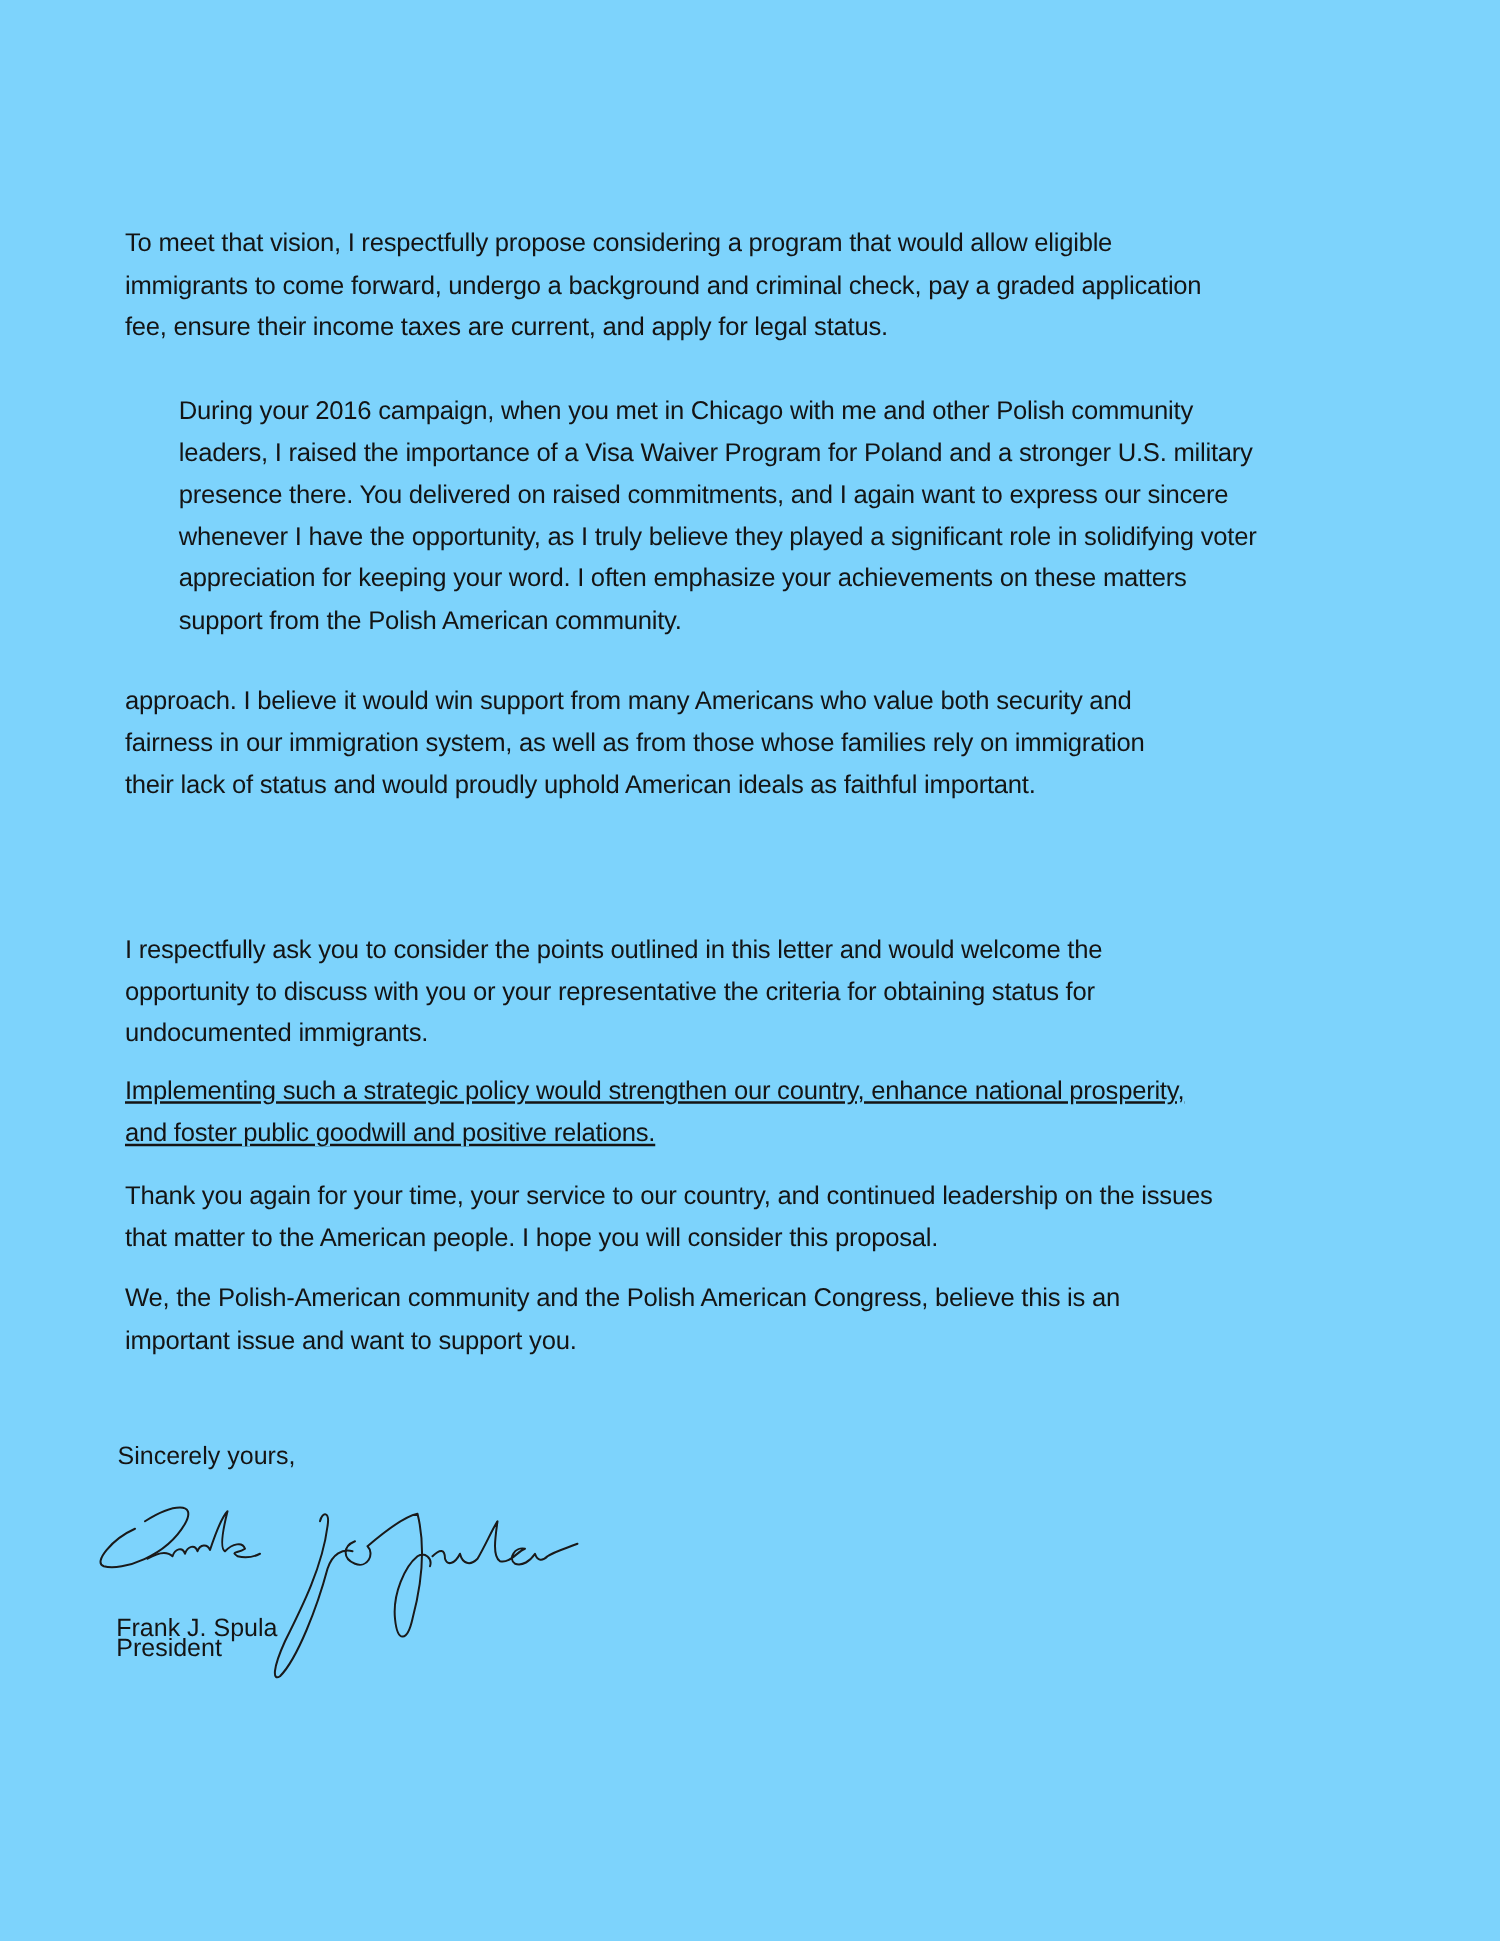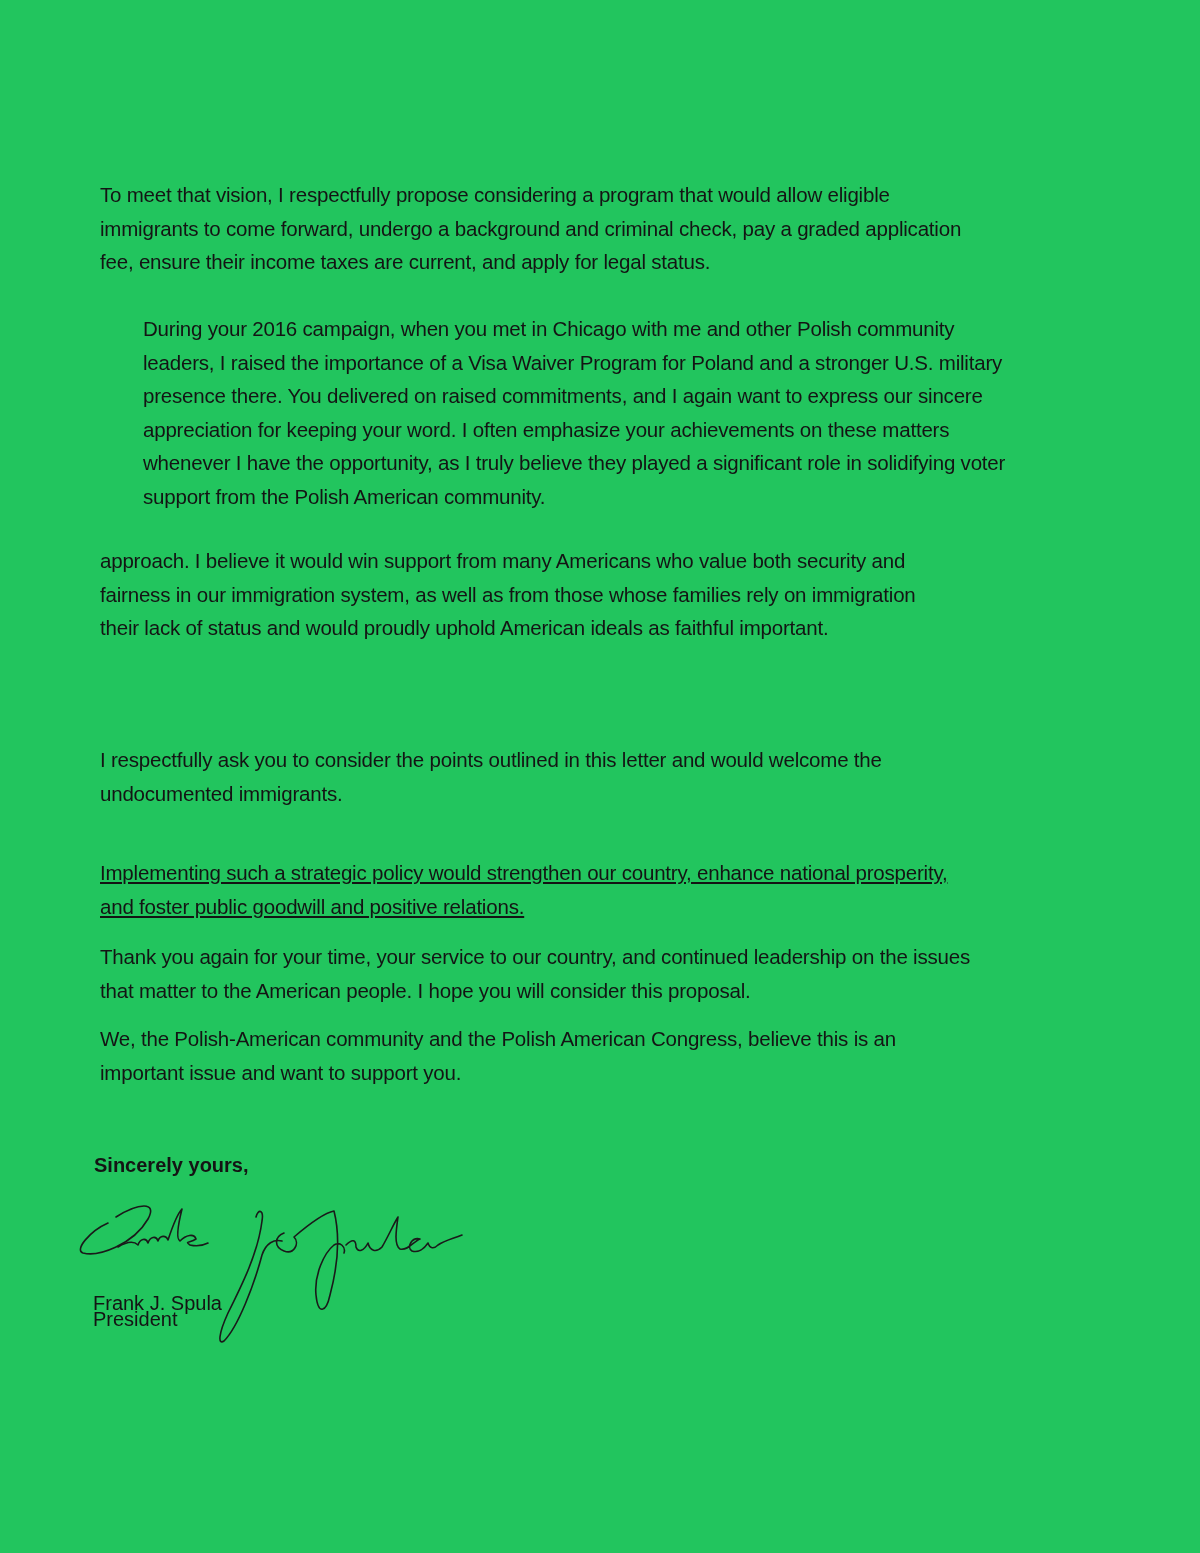--- a/index.html
+++ b/index.html
@@ -13,21 +13,21 @@
       position: relative;
       overflow: hidden;
       font-family: "Liberation Sans", "DejaVu Sans", sans-serif;
       color: #141414;
     }
     .page {
       position: absolute;
       left: 0; top: 0;
       width: 1200px;
       height: 1553px;
-      background: #22c55e;
+      background: #7dd3fc;
     }
     .para {
       position: absolute;
       left: 100px;
       width: 1000px;
       font-size: 20.5px;
       line-height: 33.5px;
       letter-spacing: -0.2px;
     }
     .para .line {
@@ -62,52 +62,53 @@
   <div class="para" style="top:178px;">
     <span class="line">To meet that vision, I respectfully propose considering a program that would allow eligible</span>
     <span class="line">immigrants to come forward, undergo a background and criminal check, pay a graded application</span>
     <span class="line">fee, ensure their income taxes are current, and apply for legal status.</span>
   </div>
 
   <div class="para" style="top:312px;margin-left:43px;">
     <span class="line">During your 2016 campaign, when you met in Chicago with me and other Polish community</span>
     <span class="line">leaders, I raised the importance of a Visa Waiver Program for Poland and a stronger U.S. military</span>
     <span class="line">presence there. You delivered on raised commitments, and I again want to express our sincere</span>
+    <span class="line">whenever I have the opportunity, as I truly believe they played a significant role in solidifying voter</span>
     <span class="line">appreciation for keeping your word. I often emphasize your achievements on these matters</span>
-    <span class="line">whenever I have the opportunity, as I truly believe they played a significant role in solidifying voter</span>
     <span class="line">support from the Polish American community.</span>
   </div>
 
   <div class="para" style="top:544px;">
     <span class="line">approach. I believe it would win support from many Americans who value both security and</span>
     <span class="line">fairness in our immigration system, as well as from those whose families rely on immigration</span>
     <span class="line">their lack of status and would proudly uphold American ideals as faithful important.</span>
   </div>
 
   <div class="para" style="top:743px;">
     <span class="line">I respectfully ask you to consider the points outlined in this letter and would welcome the</span>
+    <span class="line">opportunity to discuss with you or your representative the criteria for obtaining status for</span>
     <span class="line">undocumented immigrants.</span>
   </div>
 
   <div class="para" style="top:856px;text-decoration:underline;">
     <span class="line">Implementing such a strategic policy would strengthen our country, enhance national prosperity,</span>
     <span class="line">and foster public goodwill and positive relations.</span>
   </div>
 
   <div class="para" style="top:940px;">
     <span class="line">Thank you again for your time, your service to our country, and continued leadership on the issues</span>
     <span class="line">that matter to the American people. I hope you will consider this proposal.</span>
   </div>
 
   <div class="para" style="top:1022px;">
     <span class="line">We, the Polish-American community and the Polish American Congress, believe this is an</span>
     <span class="line">important issue and want to support you.</span>
   </div>
 
-  <div class="closing" style="top:1150px;font-weight:bold;">Sincerely yours,</div>
+  <div class="closing" style="top:1150px;">Sincerely yours,</div>
 
   <svg class="signature" viewBox="0 0 420 160">
     <g fill="none" stroke="#1a1a1a" stroke-width="1.6" stroke-linecap="round" stroke-linejoin="round">
 
       <path d="M38,22 C60,8 80,6 70,24 C55,50 20,62 5,58 C-4,55 12,36 30,28"></path>
 
       <path d="M40,52 C50,46 56,46 60,50 C62,44 68,42 70,48 C72,42 78,40 80,46 C82,40 88,40 90,45 C95,30 100,18 104,14 C100,30 98,44 102,46 C108,40 116,38 118,44 C112,48 106,46 112,50 C120,52 126,50 130,48"></path>
 
       <path d="M178,22 C180,14 186,14 184,26 C180,58 164,90 150,118 C140,140 140,150 146,146 C160,132 176,90 184,60 C188,48 196,44 204,46"></path>
 

